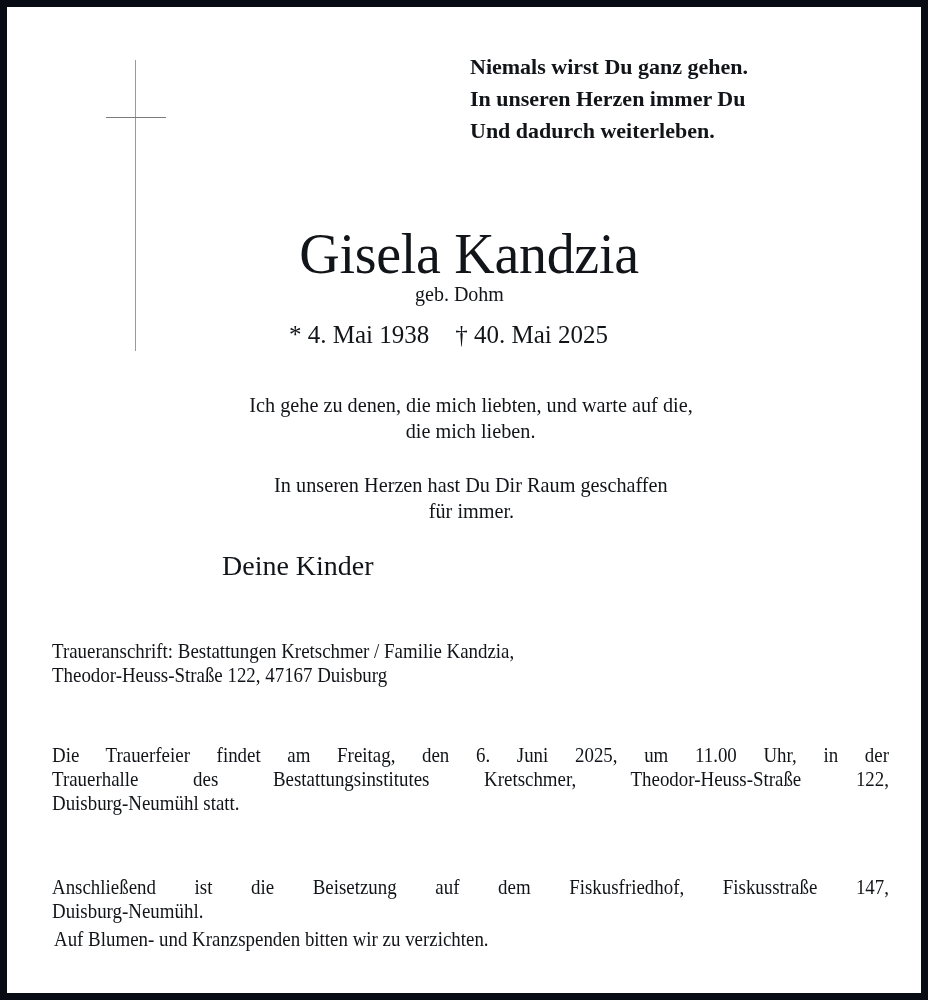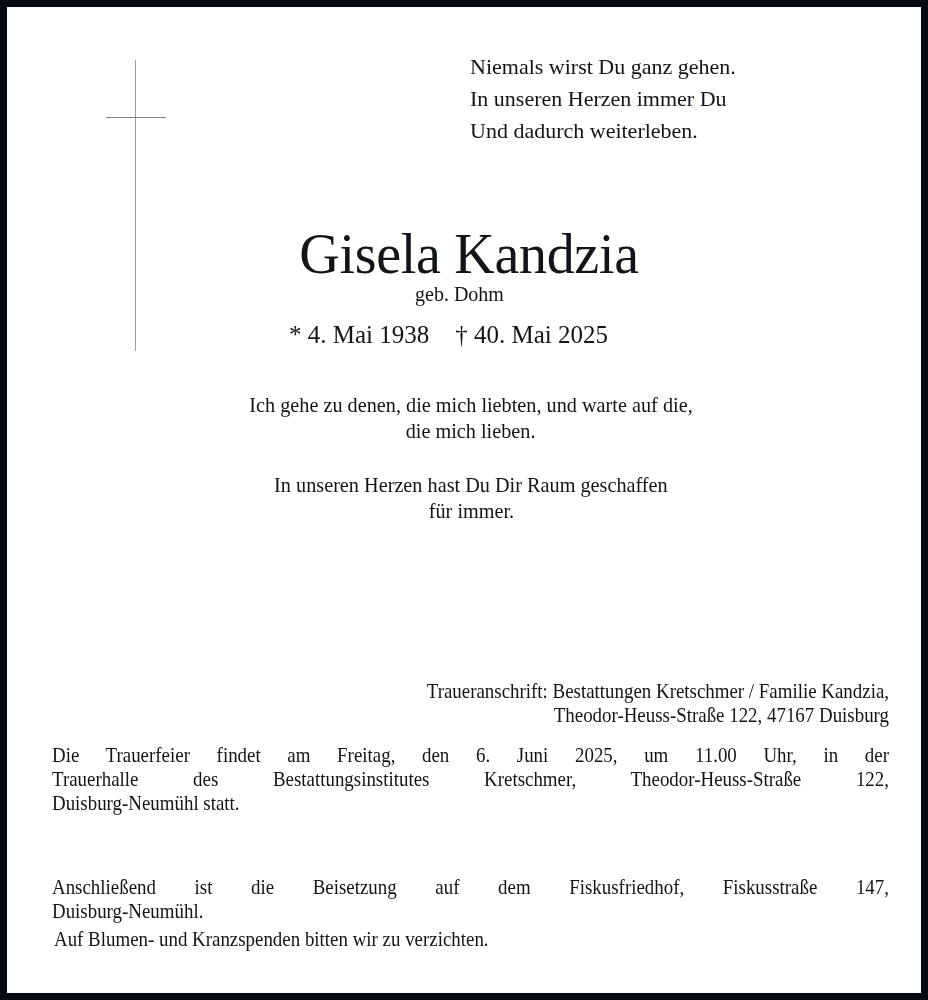--- a/index.html
+++ b/index.html
@@ -36,21 +36,21 @@
       width: 60px; height: 1px;
       background: #7d7d7d;
     }
 
     .poem {
       position: absolute;
       left: 463px; top: 44px;
       font-size: 22px;
       line-height: 32px;
     }
-    .poem div { white-space: nowrap; }
+    .poem div { white-space: nowrap; font-weight: bold; }
 
     .name {
       position: absolute;
       left: 0; width: 928px;
       top: 212px;
       text-align: center;
       font-size: 56px;
       line-height: 70px;
       letter-spacing: -0.3px;
     }
@@ -94,21 +94,21 @@
     }
     .family div { white-space: nowrap; }
 
     .info {
       position: absolute;
       left: 45px;
       width: 837px;
       font-size: 21px;
       line-height: 24px;
     }
-    .address { top: 672px; text-align: right; }
+    .address { top: 632px; }
     .ceremony { top: 736px; text-align: justify; }
     .burial { top: 840px; text-align: justify; margin-top: 28px; }
     .flowers { top: 920px; left: 47px; }
 
     .just-line {
       display: block;
       text-align: justify;
       text-align-last: justify;
       width: 930px;
       transform: scaleX(0.9);
@@ -153,20 +153,21 @@
     <div><span class="condensed">Ich gehe zu denen, die mich liebten, und warte auf die,</span></div>
     <div><span class="condensed">die mich lieben.</span></div>
   </div>
 
   <div class="quote q2">
     <div><span class="condensed">In unseren Herzen hast Du Dir Raum geschaffen</span></div>
     <div><span class="condensed">für immer.</span></div>
   </div>
 
   <div class="family">
+    <div>Deine Kinder</div>
   </div>
 
   <div class="info address">
     <span class="last-line">Traueranschrift: Bestattungen Kretschmer / Familie Kandzia,</span>
     <span class="last-line">Theodor-Heuss-Straße 122, 47167 Duisburg</span>
   </div>
 
   <div class="info ceremony">
     <span class="just-line">Die Trauerfeier findet am Freitag, den 6. Juni 2025, um 11.00 Uhr, in der</span>
     <span class="just-line">Trauerhalle des Bestattungsinstitutes Kretschmer, Theodor-Heuss-Straße 122,</span>

